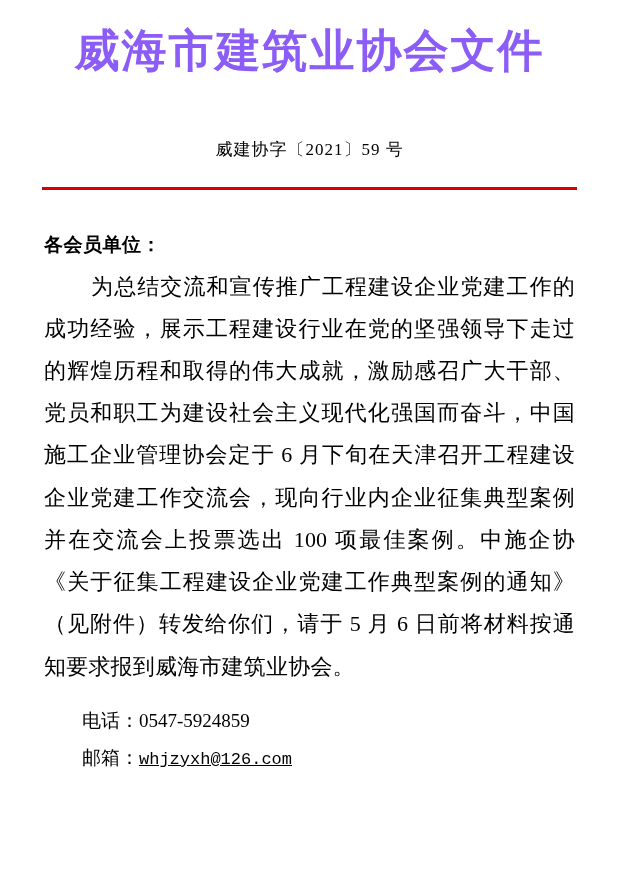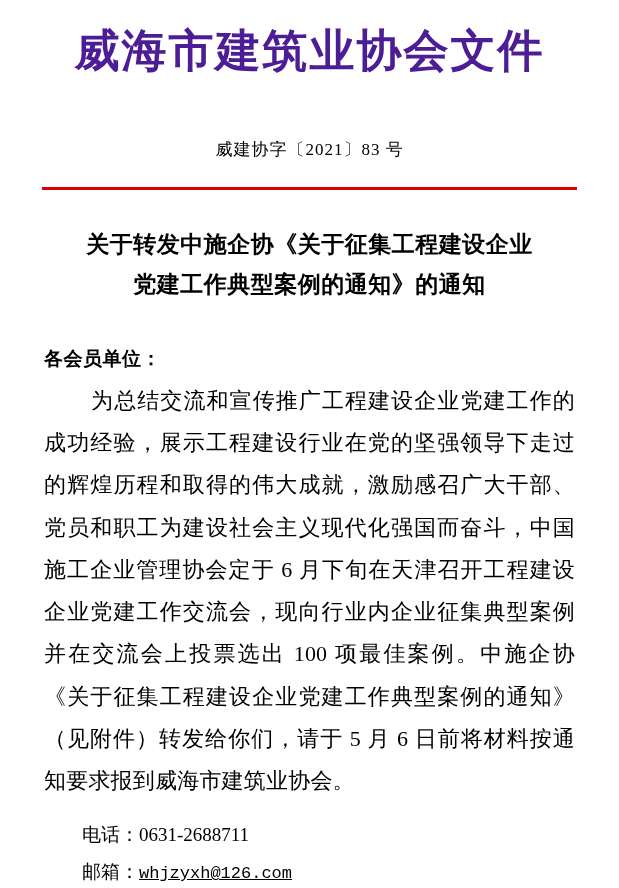--- a/index.html
+++ b/index.html
@@ -16,21 +16,21 @@
   }
   .page {
     position: relative;
     width: 619px;
     height: 888px;
     box-sizing: border-box;
     padding: 0 44px;
   }
   .doc-header {
     text-align: center;
-    color: #4c1d95;
+    color: #8b5cf6;
     font-family: "DejaVu Serif", "Liberation Serif", serif;
     font-weight: bold;
     font-size: 45px;
     letter-spacing: 2px;
     line-height: 1.1;
     margin-top: 26px;
     white-space: nowrap;
   }
   .doc-number {
     text-align: center;
@@ -95,33 +95,29 @@
     font-weight: bold;
   }
 </style>
 </head>
 <body>
 
 <div class="page">
 
   <div class="doc-header">威海市建筑业协会文件</div>
 
-  <div class="doc-number">威建协字〔2021〕83 号</div>
+  <div class="doc-number">威建协字〔2021〕59 号</div>
 
   <div class="red-rule"></div>
 
-  <div class="doc-title">
-    <span class="line">关于转发中施企协《关于征集工程建设企业</span>
-    <span class="line">党建工作典型案例的通知》的通知</span>
-  </div>
 
   <div class="salutation bold-cn">各会员单位：</div>
 
   <div class="body-text"><span class="indent"></span><span>为总结交流和宣传推广工程建设企业党建工作的成功经验，展示工程建设行业在党的坚强领导下走过的辉煌历程和取得的伟大成就，激励感召广大干部、党员和职工为建设社会主义现代化强国而奋斗，中国施工企业管理协会定于 6 月下旬在天津召开工程建设企业党建工作交流会，现向行业内企业征集典型案例并在交流会上投票选出 100 项最佳案例。中施企协《关于征集工程建设企业党建工作典型案例的通知》（见附件）转发给你们，请于 5 月 6 日前将材料按通知要求报到威海市建筑业协会。</span></div>
 
   <div class="contact-block">
     <div class="contact-line">
-      <span class="tel-num">电话：0631-2688711</span>
+      <span class="tel-num">电话：0547-5924859</span>
     </div>
     <div class="contact-line"><span>邮箱：</span><span class="email">whjzyxh@126.com</span></div>
   </div>
 
 </div>
 
 </body></html>

